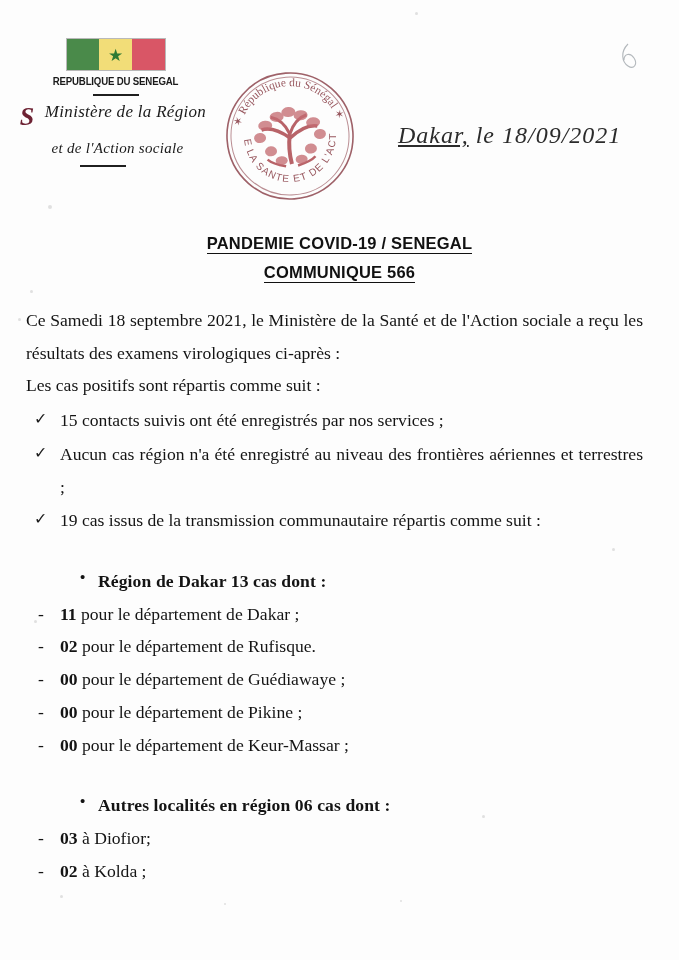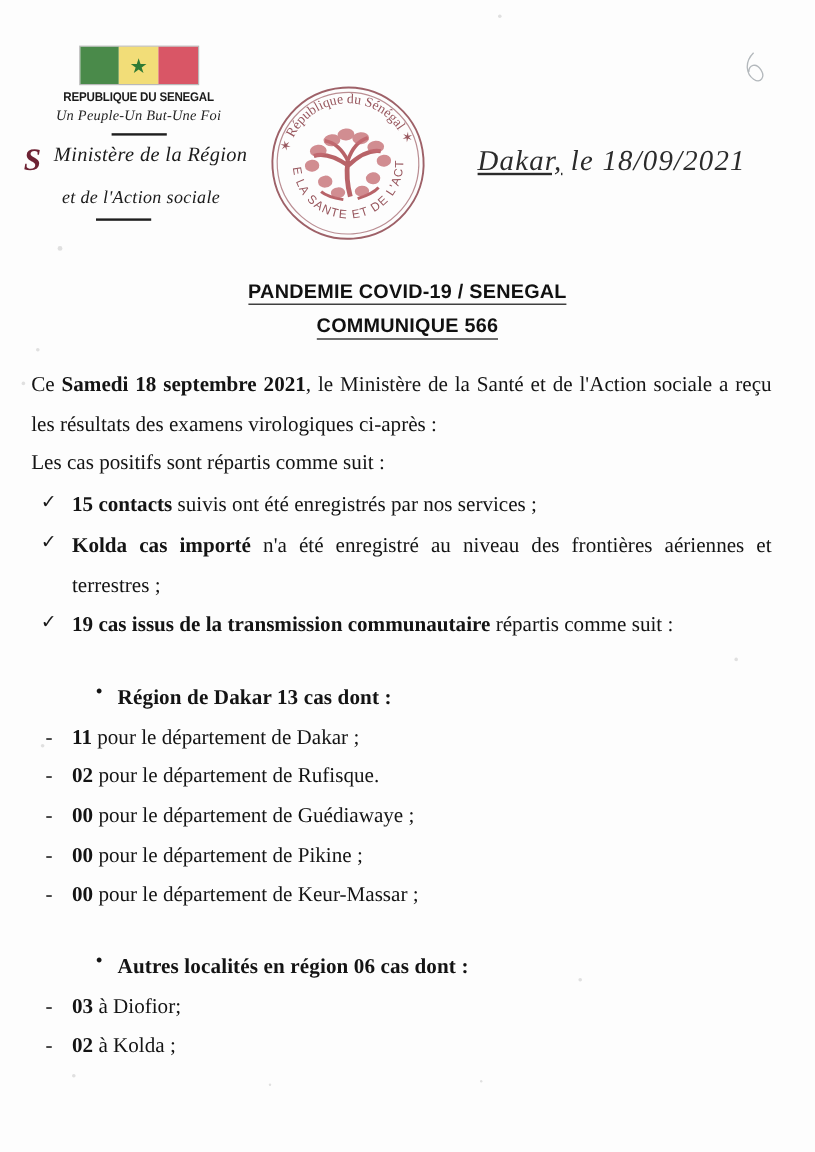--- a/index.html
+++ b/index.html
@@ -179,21 +179,21 @@
   }
   .title-sub { margin-top: 10px; }
 
   
   .body {
     margin: 22px 36px 0 26px;
     font-size: 17.6px;
     line-height: 1.86;
     color: #141414;
   }
-  .body b { font-weight: bold; }
+  .body b { font-weight: normal; }
 
   .para { margin: 0; }
   .para.justify { text-align: justify; text-align-last: left; }
 
   .checklist {
     margin: 2px 0 0 0;
     padding: 0;
     list-style: none;
   }
   .check-item {
@@ -269,21 +269,20 @@
     <div class="letterhead">
       <div class="flag">
         <div class="flag-band" style="background:#4a8a4a;"></div>
         <div class="flag-band" style="background:#f2dd78;">
           <span class="flag-star">★</span>
         </div>
         <div class="flag-band" style="background:#d95666;"></div>
       </div>
 
       <div class="rep-line">REPUBLIQUE DU SENEGAL</div>
-      <div class="devise">Un Peuple-Un But-Une Foi</div>
 
       <div class="rule"></div>
 
       <div class="ministry-wrap">
         <div class="ministry-logo">S</div>
         <div class="ministry-l1">Ministère de la Région</div>
         <div class="ministry-l2">et de l'Action sociale</div>
       </div>
 
       <div class="rule2"></div>
@@ -347,21 +346,21 @@
 
     <p class="para">Les cas positifs sont répartis comme suit :</p>
 
     <ul class="checklist">
       <li class="check-item">
         <span class="check-mark">✓</span>
         <b>15 contacts</b><span> suivis ont été enregistrés par nos services ;</span>
       </li>
       <li class="check-item justify">
         <span class="check-mark">✓</span>
-        <b>Kolda cas importé</b><span> n'a été enregistré au niveau des frontières aériennes et terrestres ;</span>
+        <b>Aucun cas région</b><span> n'a été enregistré au niveau des frontières aériennes et terrestres ;</span>
       </li>
       <li class="check-item justify">
         <span class="check-mark">✓</span>
         <b>19 cas issus de la transmission communautaire</b><span> répartis comme suit :</span>
       </li>
     </ul>
 
     <div class="region-block">
       <div class="region-head">
         <span class="region-bullet">•</span>

